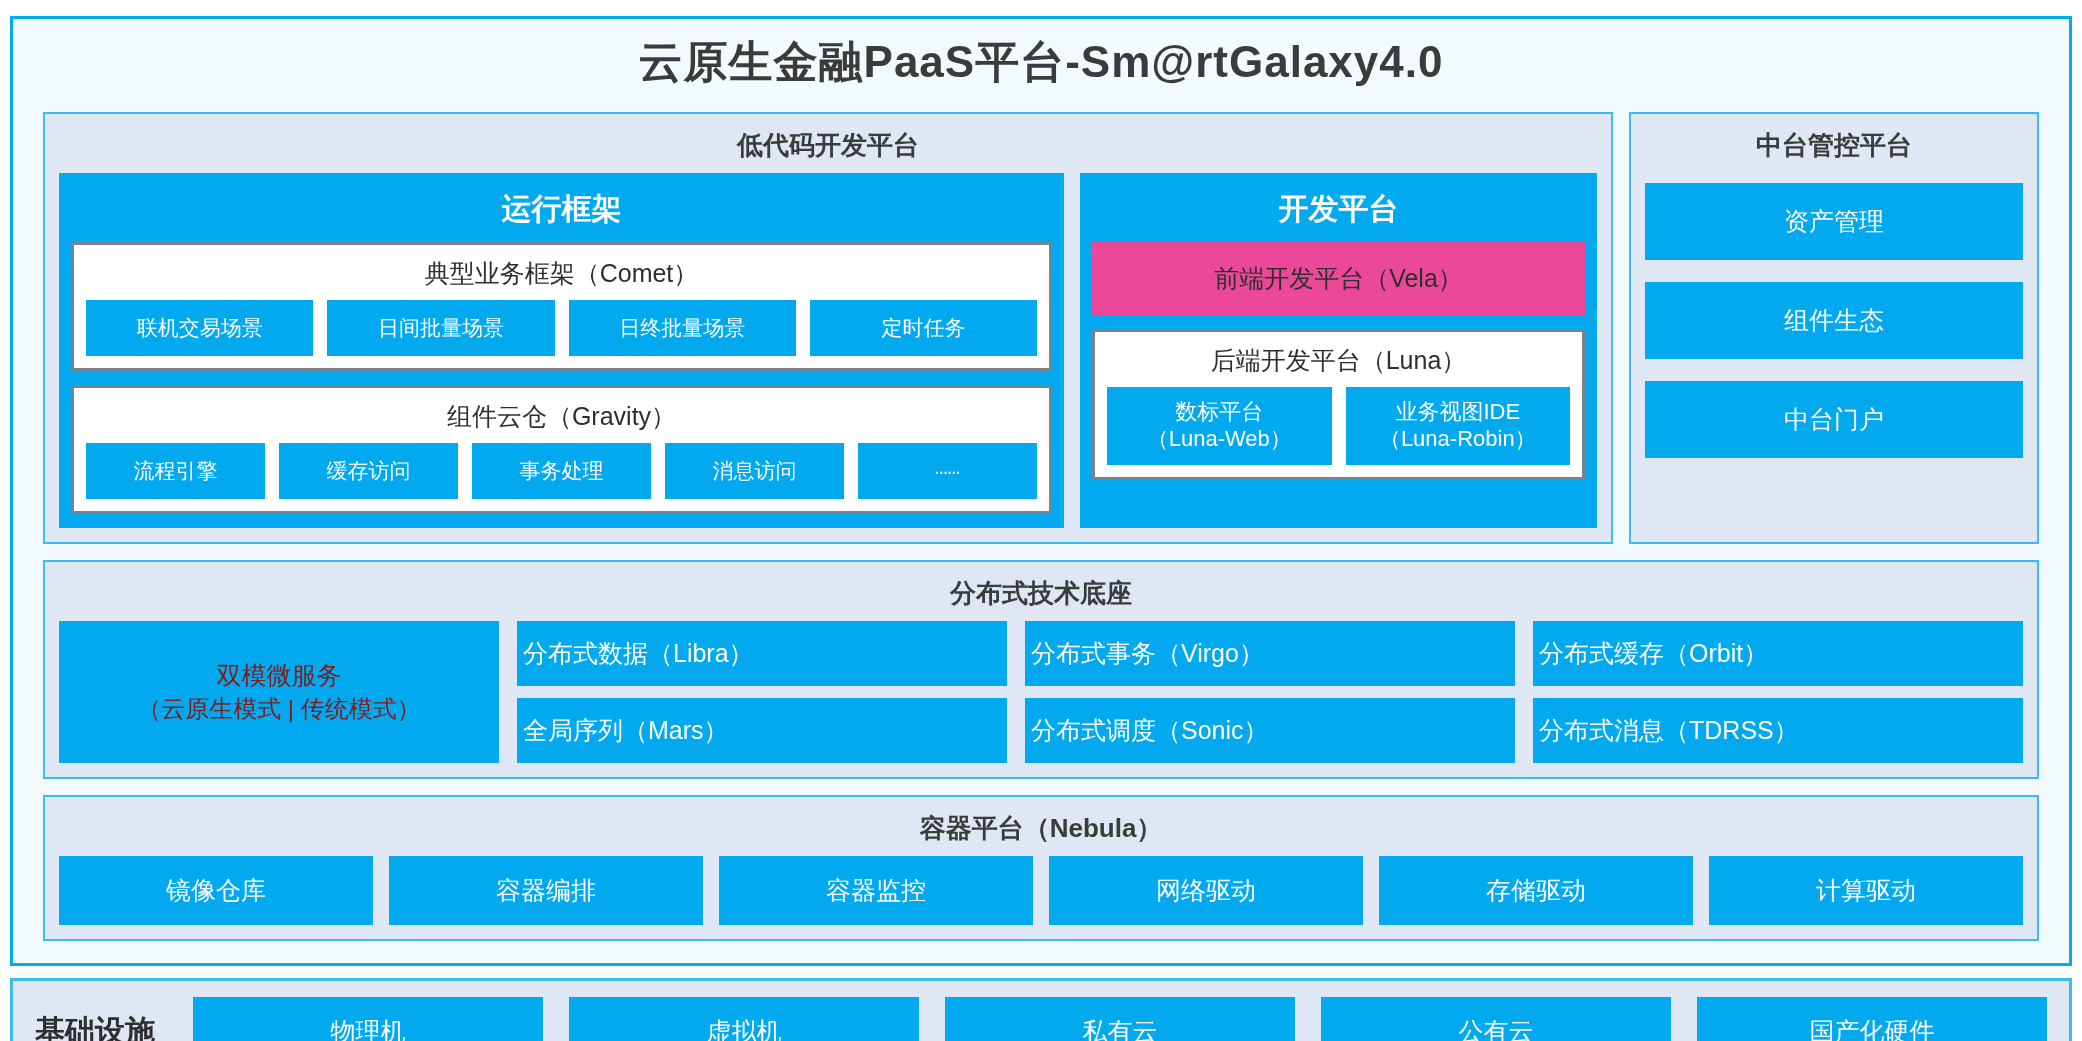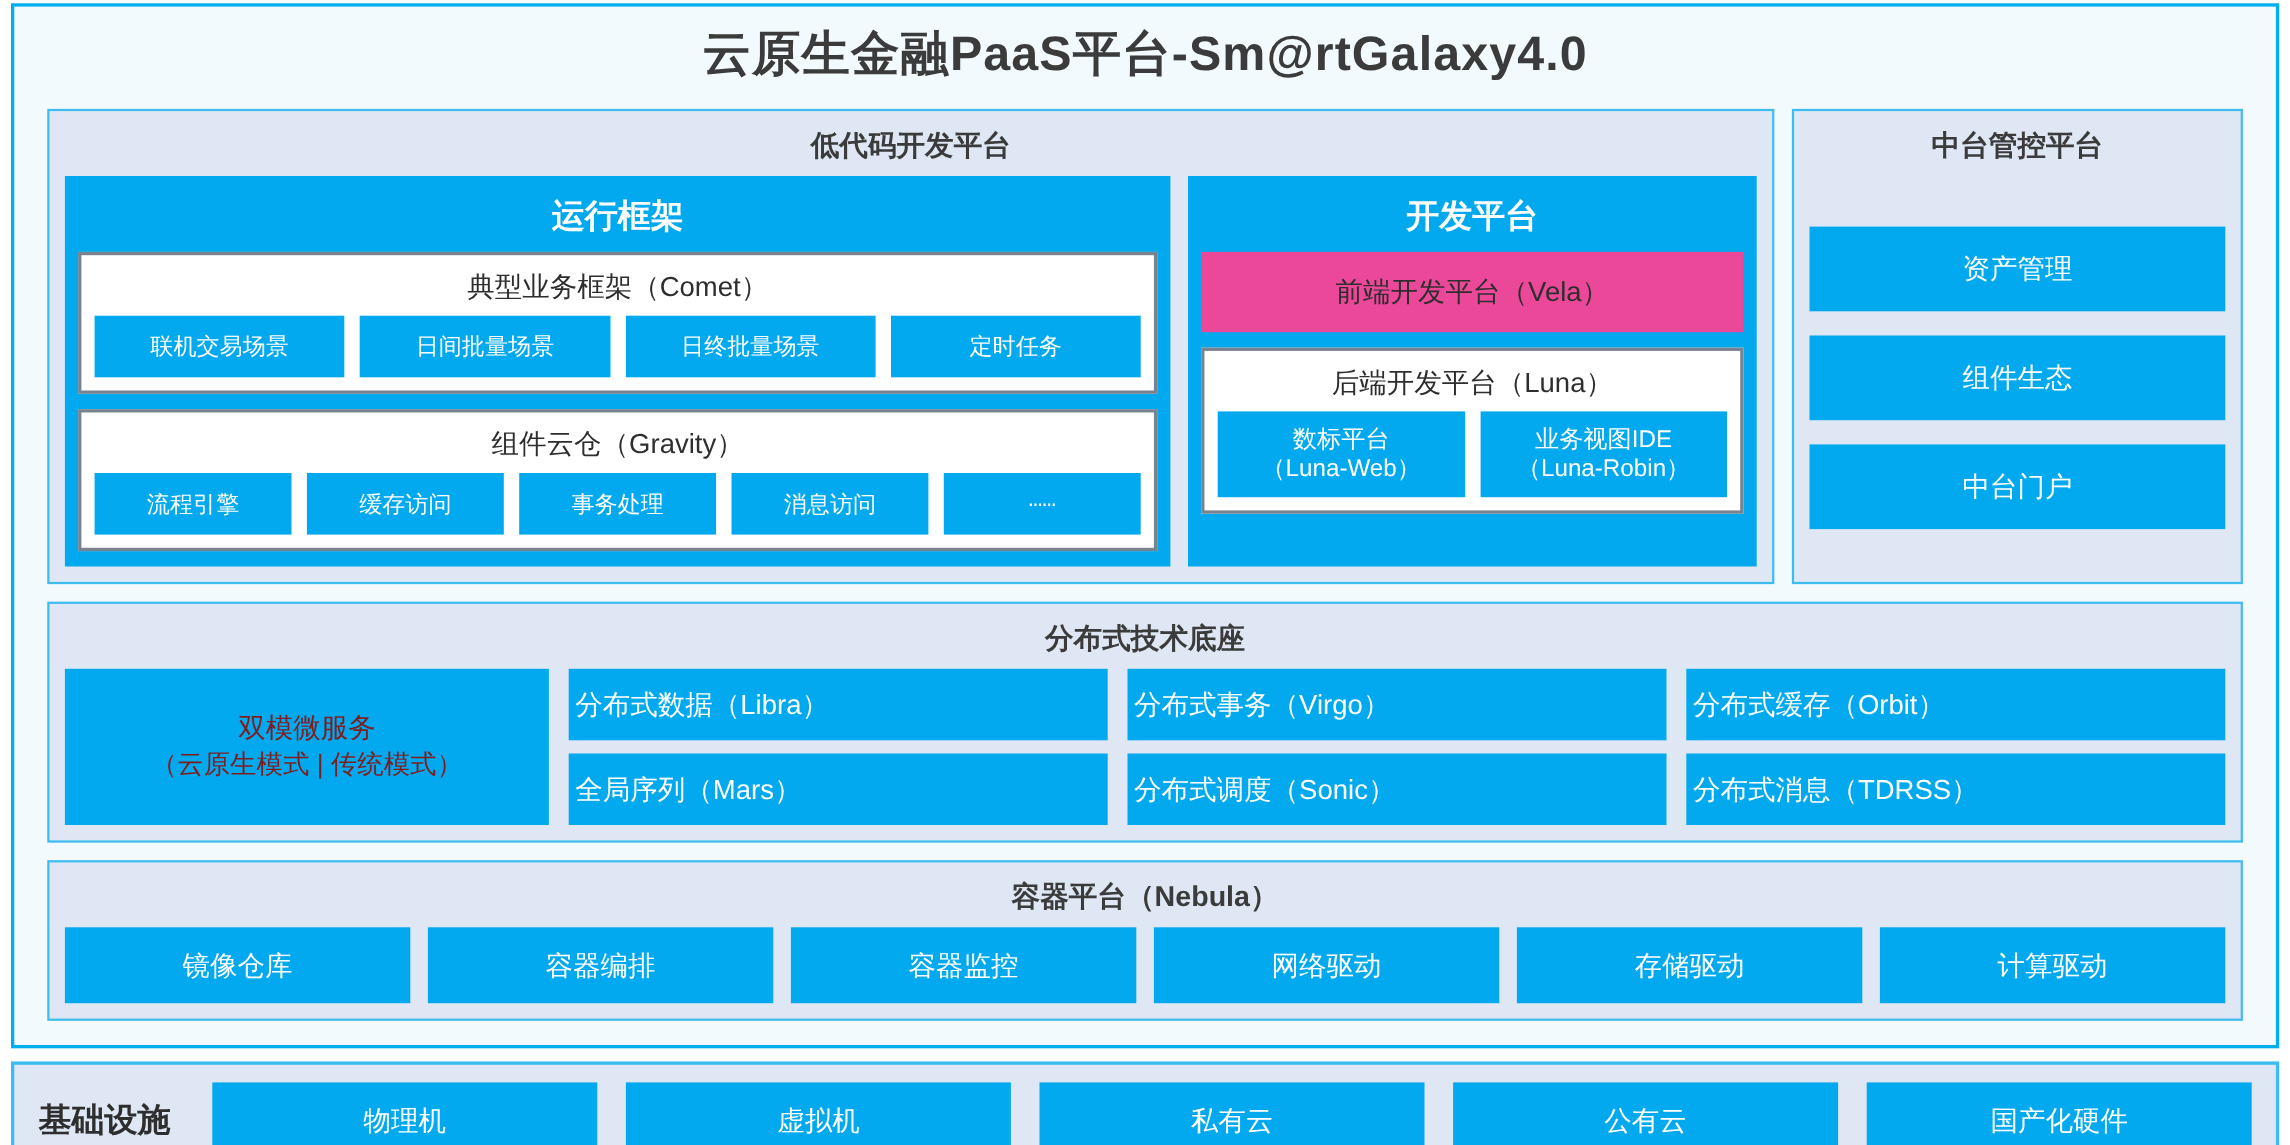--- a/index.html
+++ b/index.html
@@ -2,21 +2,21 @@
 <html><head>
 <meta charset="utf-8">
 <style>
   * { box-sizing: border-box; margin: 0; padding: 0; }
   html, body {
     width: 2082px; height: 1041px;
     background: #ffffff;
     font-family: "Liberation Sans", "DejaVu Sans", sans-serif;
     overflow: hidden;
   }
-  .page { width: 2082px; height: 796px; padding: 3px 10px 4px 10px; display: flex; flex-direction: column; }
+  .page { width: 2082px; height: 796px; padding: 16px 10px 4px 10px; display: flex; flex-direction: column; }
 
   
   .outer-frame {
     border: 3px solid #00AEEF;
     background: #F2FAFD;
     flex: 1 1 auto;
     display: flex;
     flex-direction: column;
     padding: 0 30px 22px 30px;
   }
@@ -102,21 +102,21 @@
     background: #02A9EF;
     color: #ffffff;
     font-size: 22px;
     text-align: center;
     padding: 12px 6px;
     flex: 1 1 0;
     line-height: 1.22;
   }
 
   
-  .ctrl { flex: 0 0 410px; display: flex; flex-direction: column; gap: 36px; }
+  .ctrl { flex: 0 0 410px; display: flex; flex-direction: column; }
   .ctrl-items { display: flex; flex-direction: column; gap: 22px; padding-top: 10px; }
   .ctrl-item {
     background: #02A9EF;
     color: #ffffff;
     font-size: 25px;
     text-align: center;
     padding: 22px 8px;
   }
 
   

